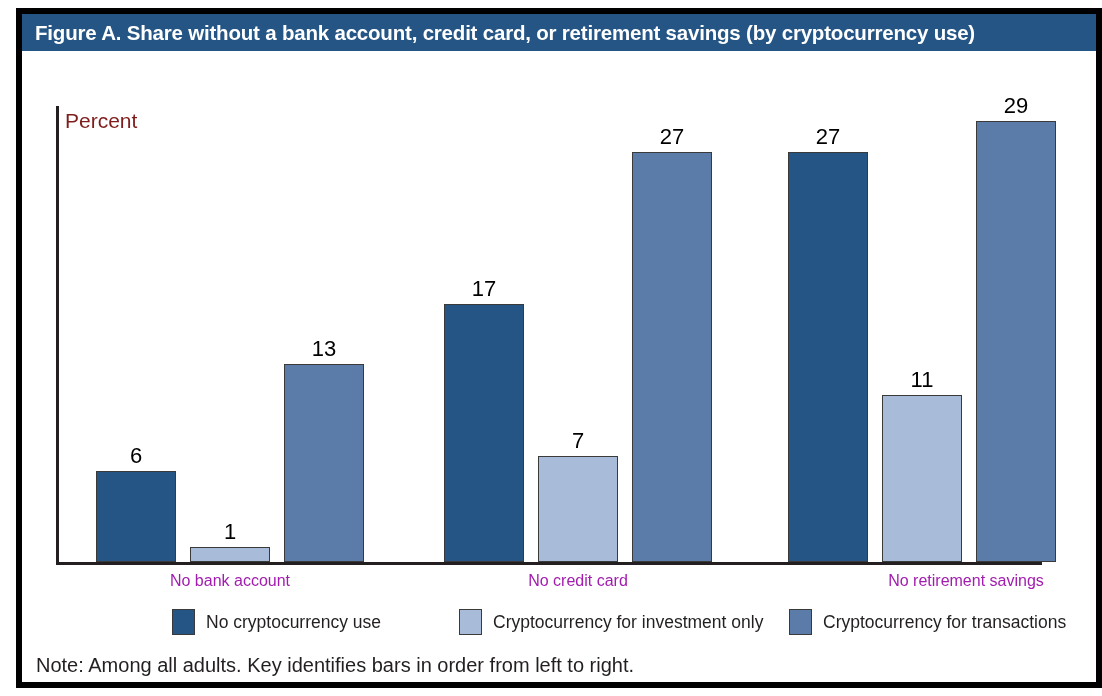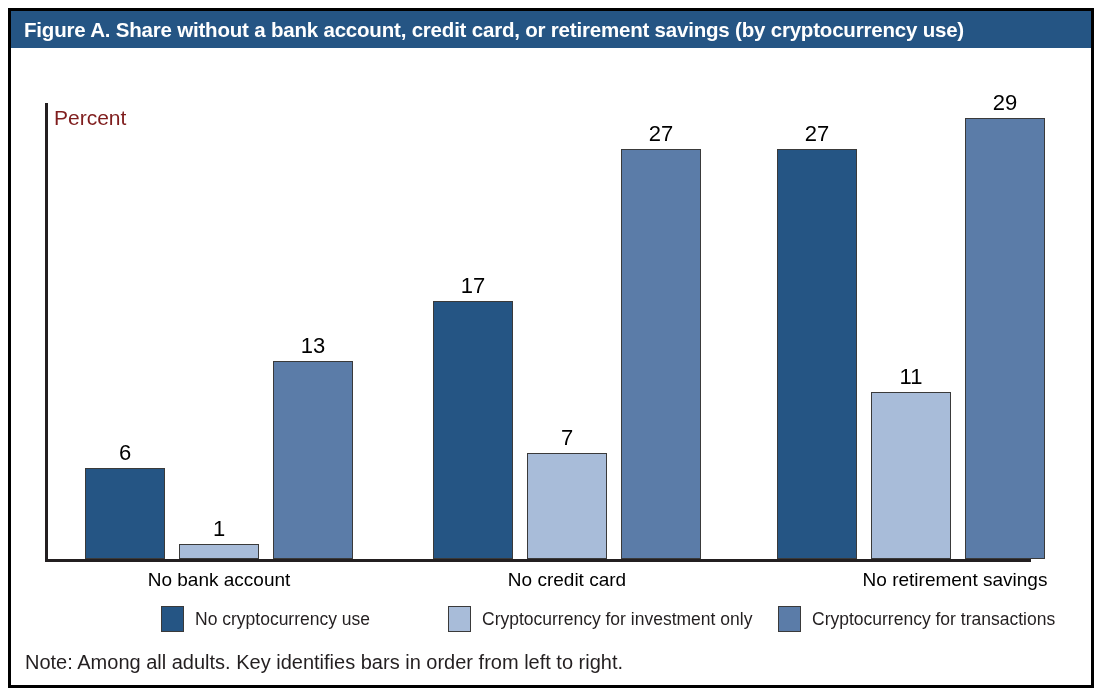--- a/index.html
+++ b/index.html
@@ -2,24 +2,24 @@
 <html><head>
 <meta charset="utf-8">
 <style>
   html,body{margin:0;padding:0;background:#ffffff;}
   body{
     width:1102px;height:696px;
     font-family:"Liberation Sans", sans-serif;
     -webkit-font-smoothing:antialiased;
   }
   #figure{
-    position:absolute;left:8px;top:8px;
+    position:absolute;left:16px;top:8px;
     width:1086px;height:680px;
     box-sizing:border-box;
-    border:3px solid #000000;
+    border:6px solid #000000;
     background:#ffffff;
   }
   #title-bar{
     position:absolute;left:0;top:0;right:0;height:37px;
     background:#255584;
     display:flex;align-items:center;
   }
   #title-text{
     color:#ffffff;
     font-size:20.5px;
@@ -68,22 +68,22 @@
     position:absolute;
     font-size:22px;
     color:#000000;
     text-align:center;
     transform:translateX(-50%);
     white-space:nowrap;
   }
   .cat-label{
     position:absolute;
     top:521px;
-    font-size:19px;
-    color:#000000;
+    font-size:16px;
+    color:#a21caf;
     text-align:right;
     transform:translateX(-50%);
     white-space:nowrap;
   }
   #legend{
     position:absolute;
     left:0;top:556px;
     width:1080px;height:36px;
   }
   .legend-item{

